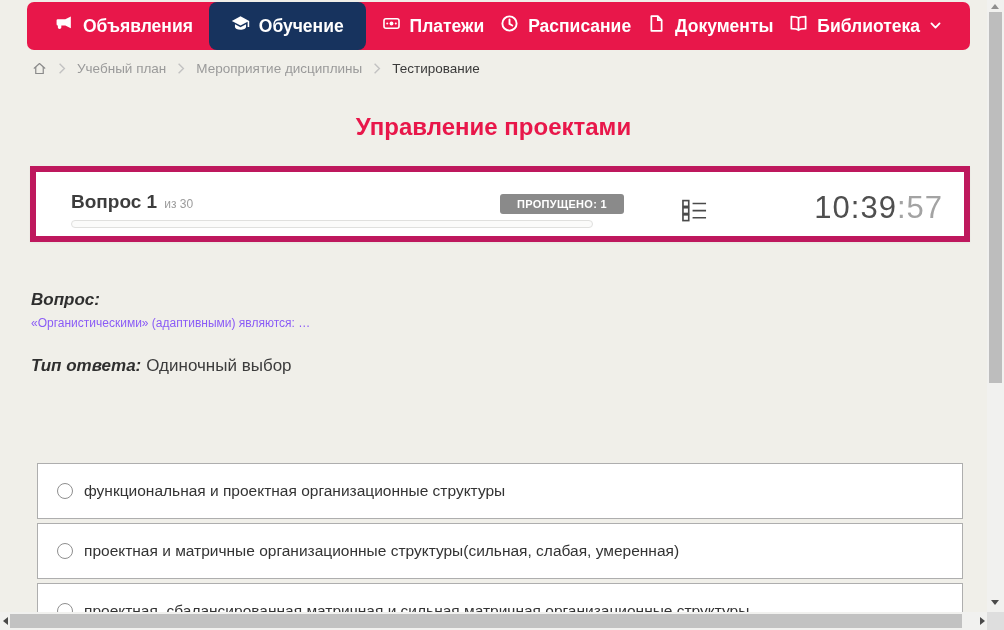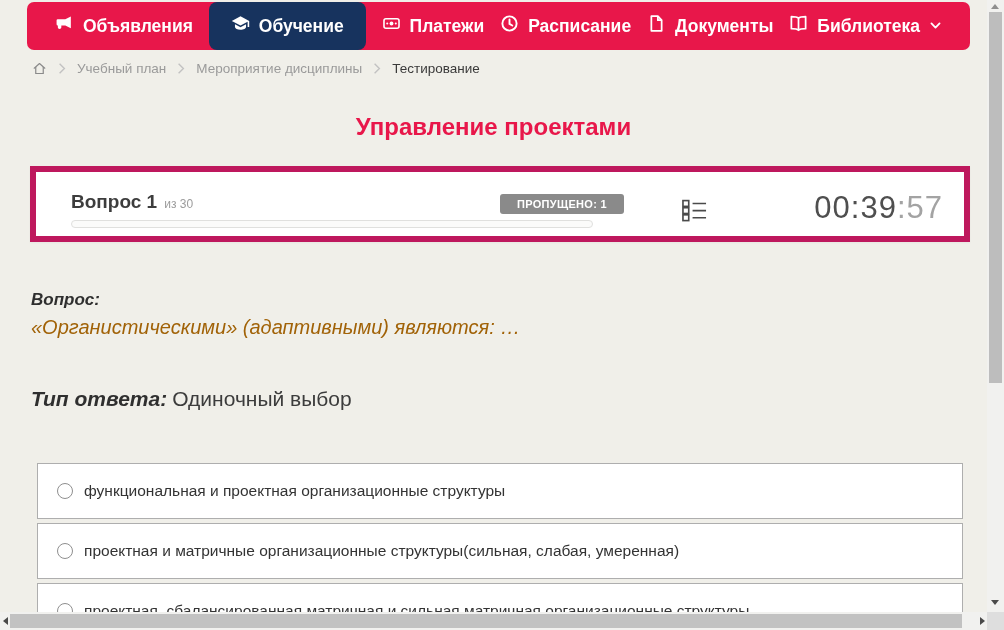--- a/index.html
+++ b/index.html
@@ -65,22 +65,22 @@
   .progress-fill { height:100%; width:0%; background:#e8174a; border-radius:5px; }
   .list-icon { position:absolute; left:646px; top:27px; color:#4a4a4a; cursor:pointer; }
   .timer {
     position:absolute; right:21px; top:18px;
     font-size:31px; font-weight:300; color:#4f4f4f; letter-spacing:1px;
   }
   .timer .sec { color:#a3a3a3; }
 
   
   .q-label { position:absolute; left:31px; top:290px; font-size:17px; font-weight:bold; font-style:italic; color:#2f2f2f; }
-  .q-text  { position:absolute; left:31px; top:316px; font-size:20px; color:#a16207;font-style:italic; }
-  .q-type  { position:absolute; left:31px; top:387px; font-size:21px; color:#3c3c3c; }
+  .q-text  { position:absolute; left:31px; top:316px; font-size:12px; color:#8b5cf6; }
+  .q-type  { position:absolute; left:31px; top:356px; font-size:17px; color:#3c3c3c; }
   .q-type .tl { font-weight:bold; font-style:italic; color:#2f2f2f; margin-right:5px; }
 
   
   .options { position:absolute; left:37px; top:463px; width:926px; }
   .option {
     height:56px; background:#ffffff; border:1px solid #aeaeae;
     display:flex; align-items:center; margin-bottom:4px; cursor:pointer;
   }
   .radio {
     width:16px; height:16px; border:1px solid #8f8f8f; border-radius:50%;
@@ -222,21 +222,21 @@
     </div>
     <span class="list-icon">
       <svg width="25" height="23" viewBox="0 0 26 23" fill="none" stroke="currentColor" stroke-width="1.7">
           <rect x="1" y="1.2" width="6" height="6"></rect>
           <rect x="1" y="8.6" width="6" height="6"></rect>
           <rect x="1" y="16" width="6" height="6"></rect>
           <path d="M11 4.2h14M11 11.6h14M11 19h14"></path>
         </svg>
     </span>
     <div class="timer">
-      <span>00:39</span><span class="sec">:57</span>
+      <span>10:39</span><span class="sec">:57</span>
     </div>
   </div>
 
   <div class="q-label">Вопрос:</div>
   <div class="q-text">«Органистическими» (адаптивными) являются: …</div>
   <div class="q-type">
     <span class="tl">Тип ответа:</span><span>Одиночный выбор</span>
   </div>
 
   <div class="options">

